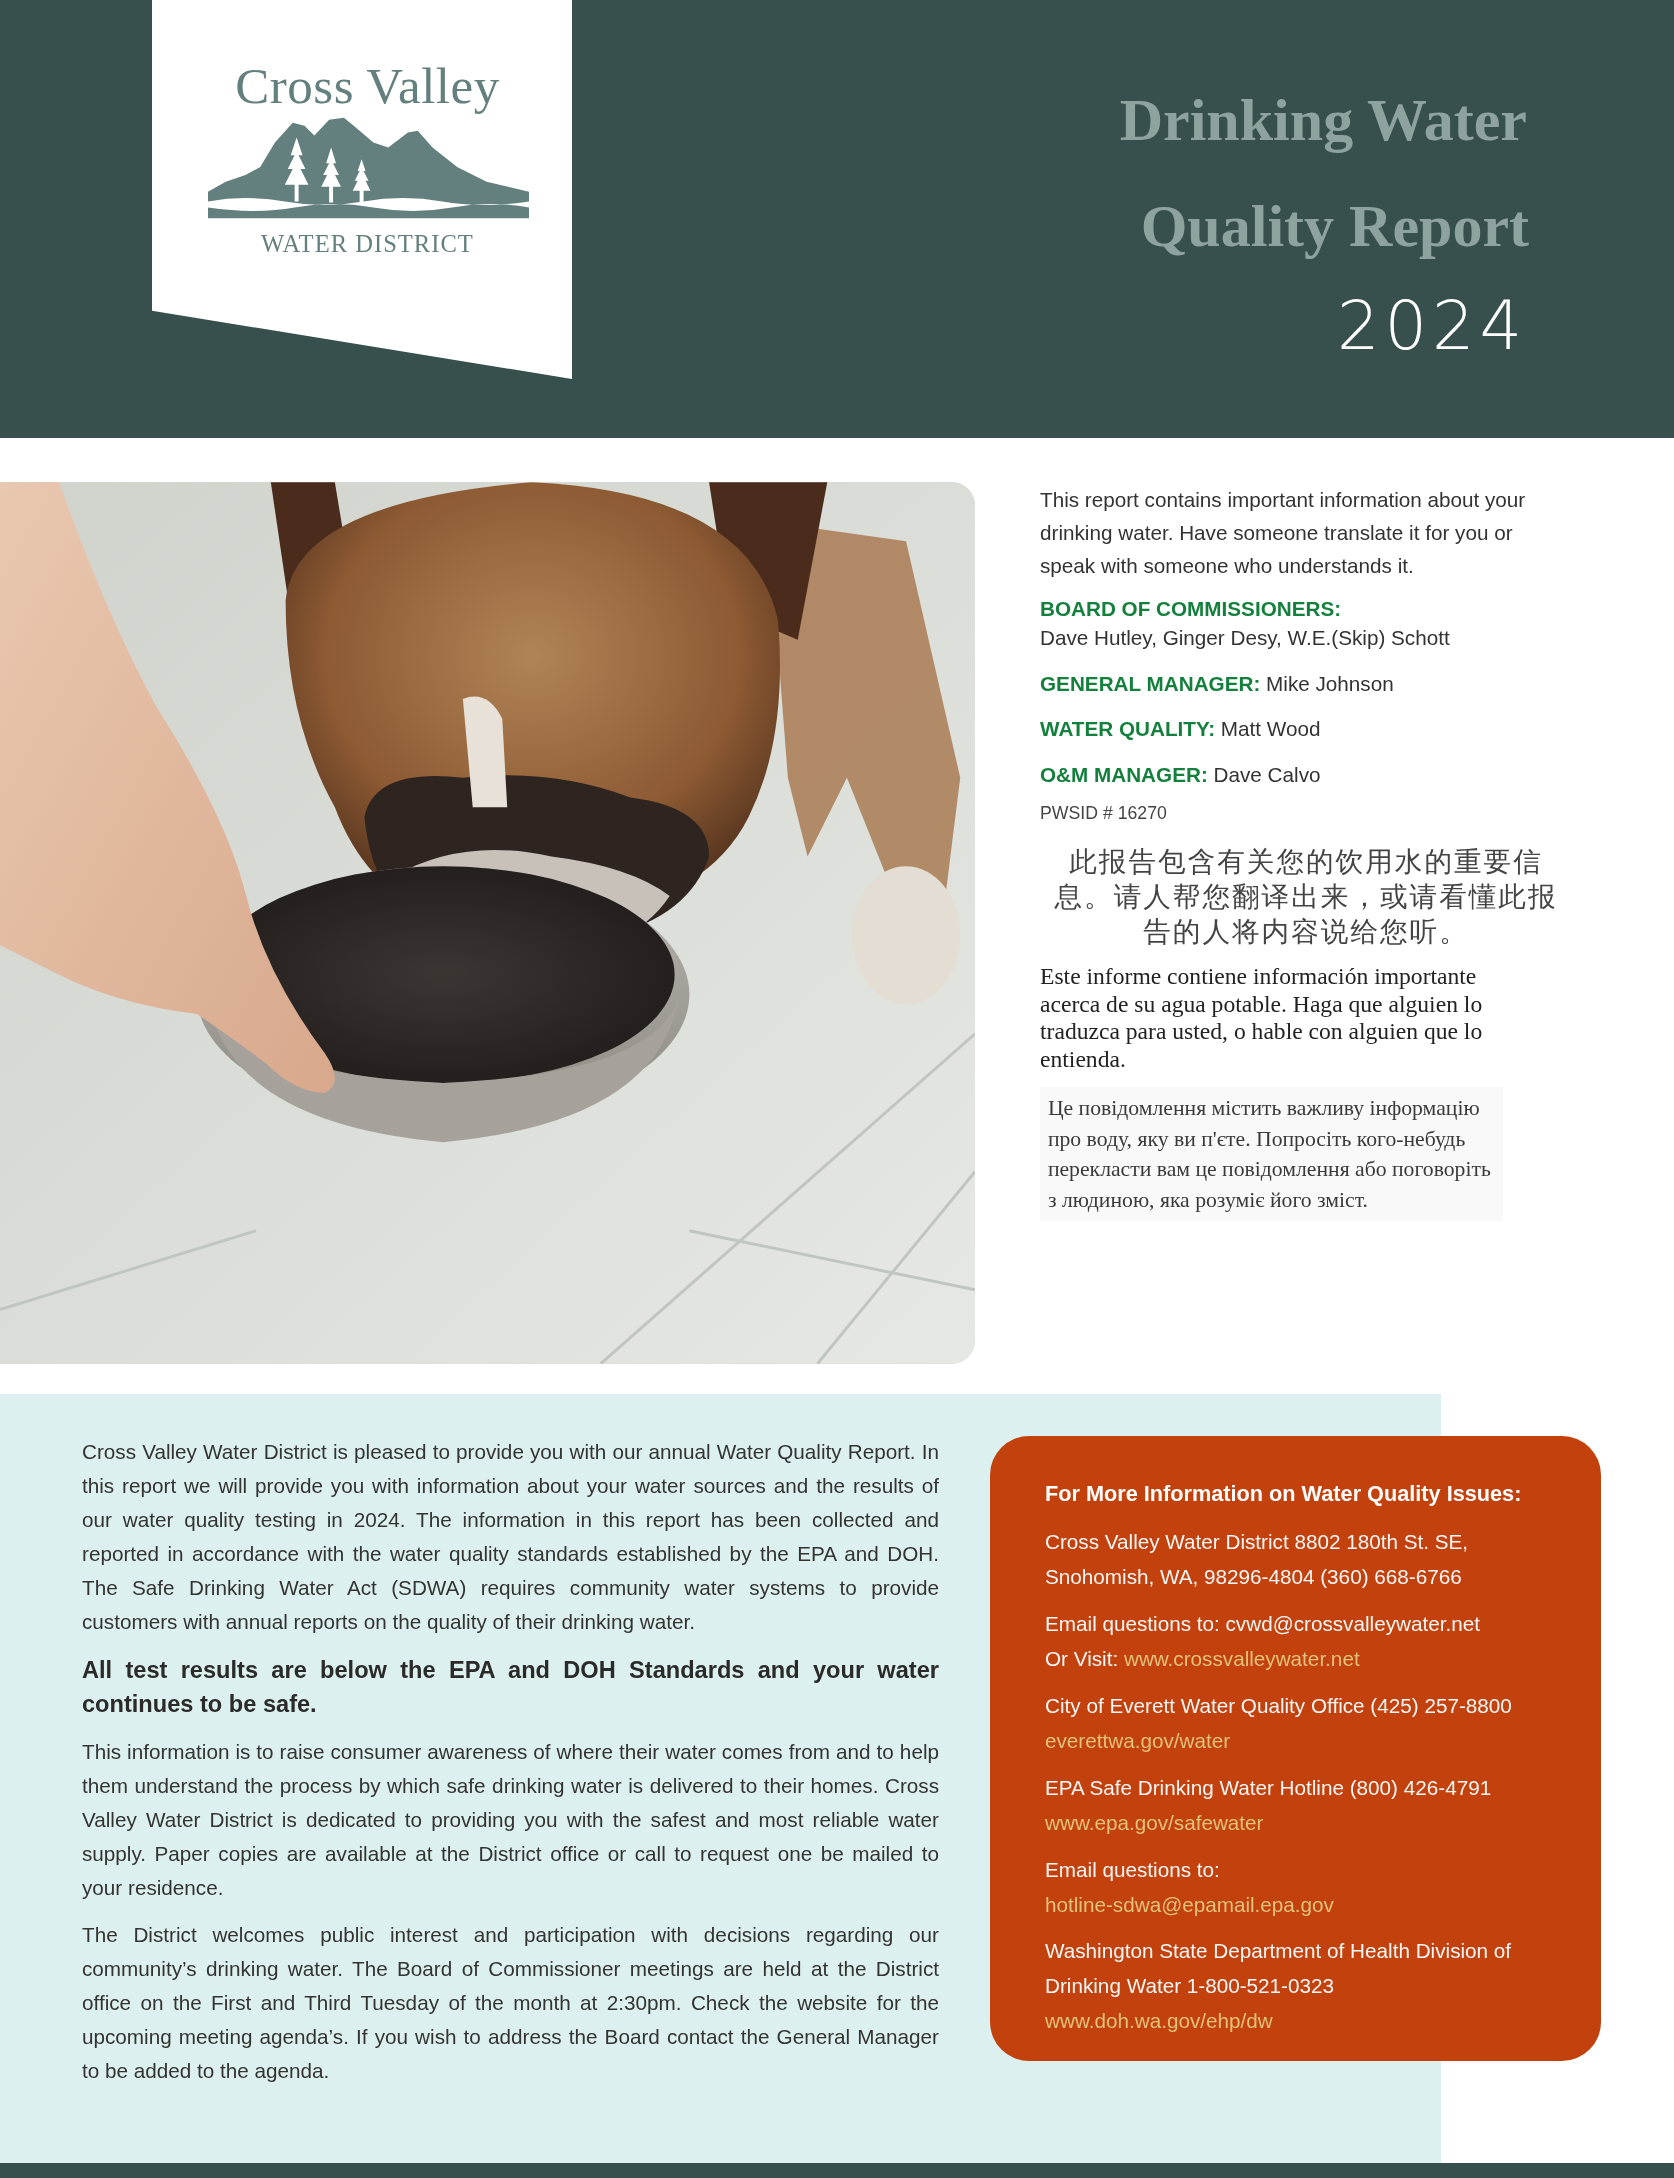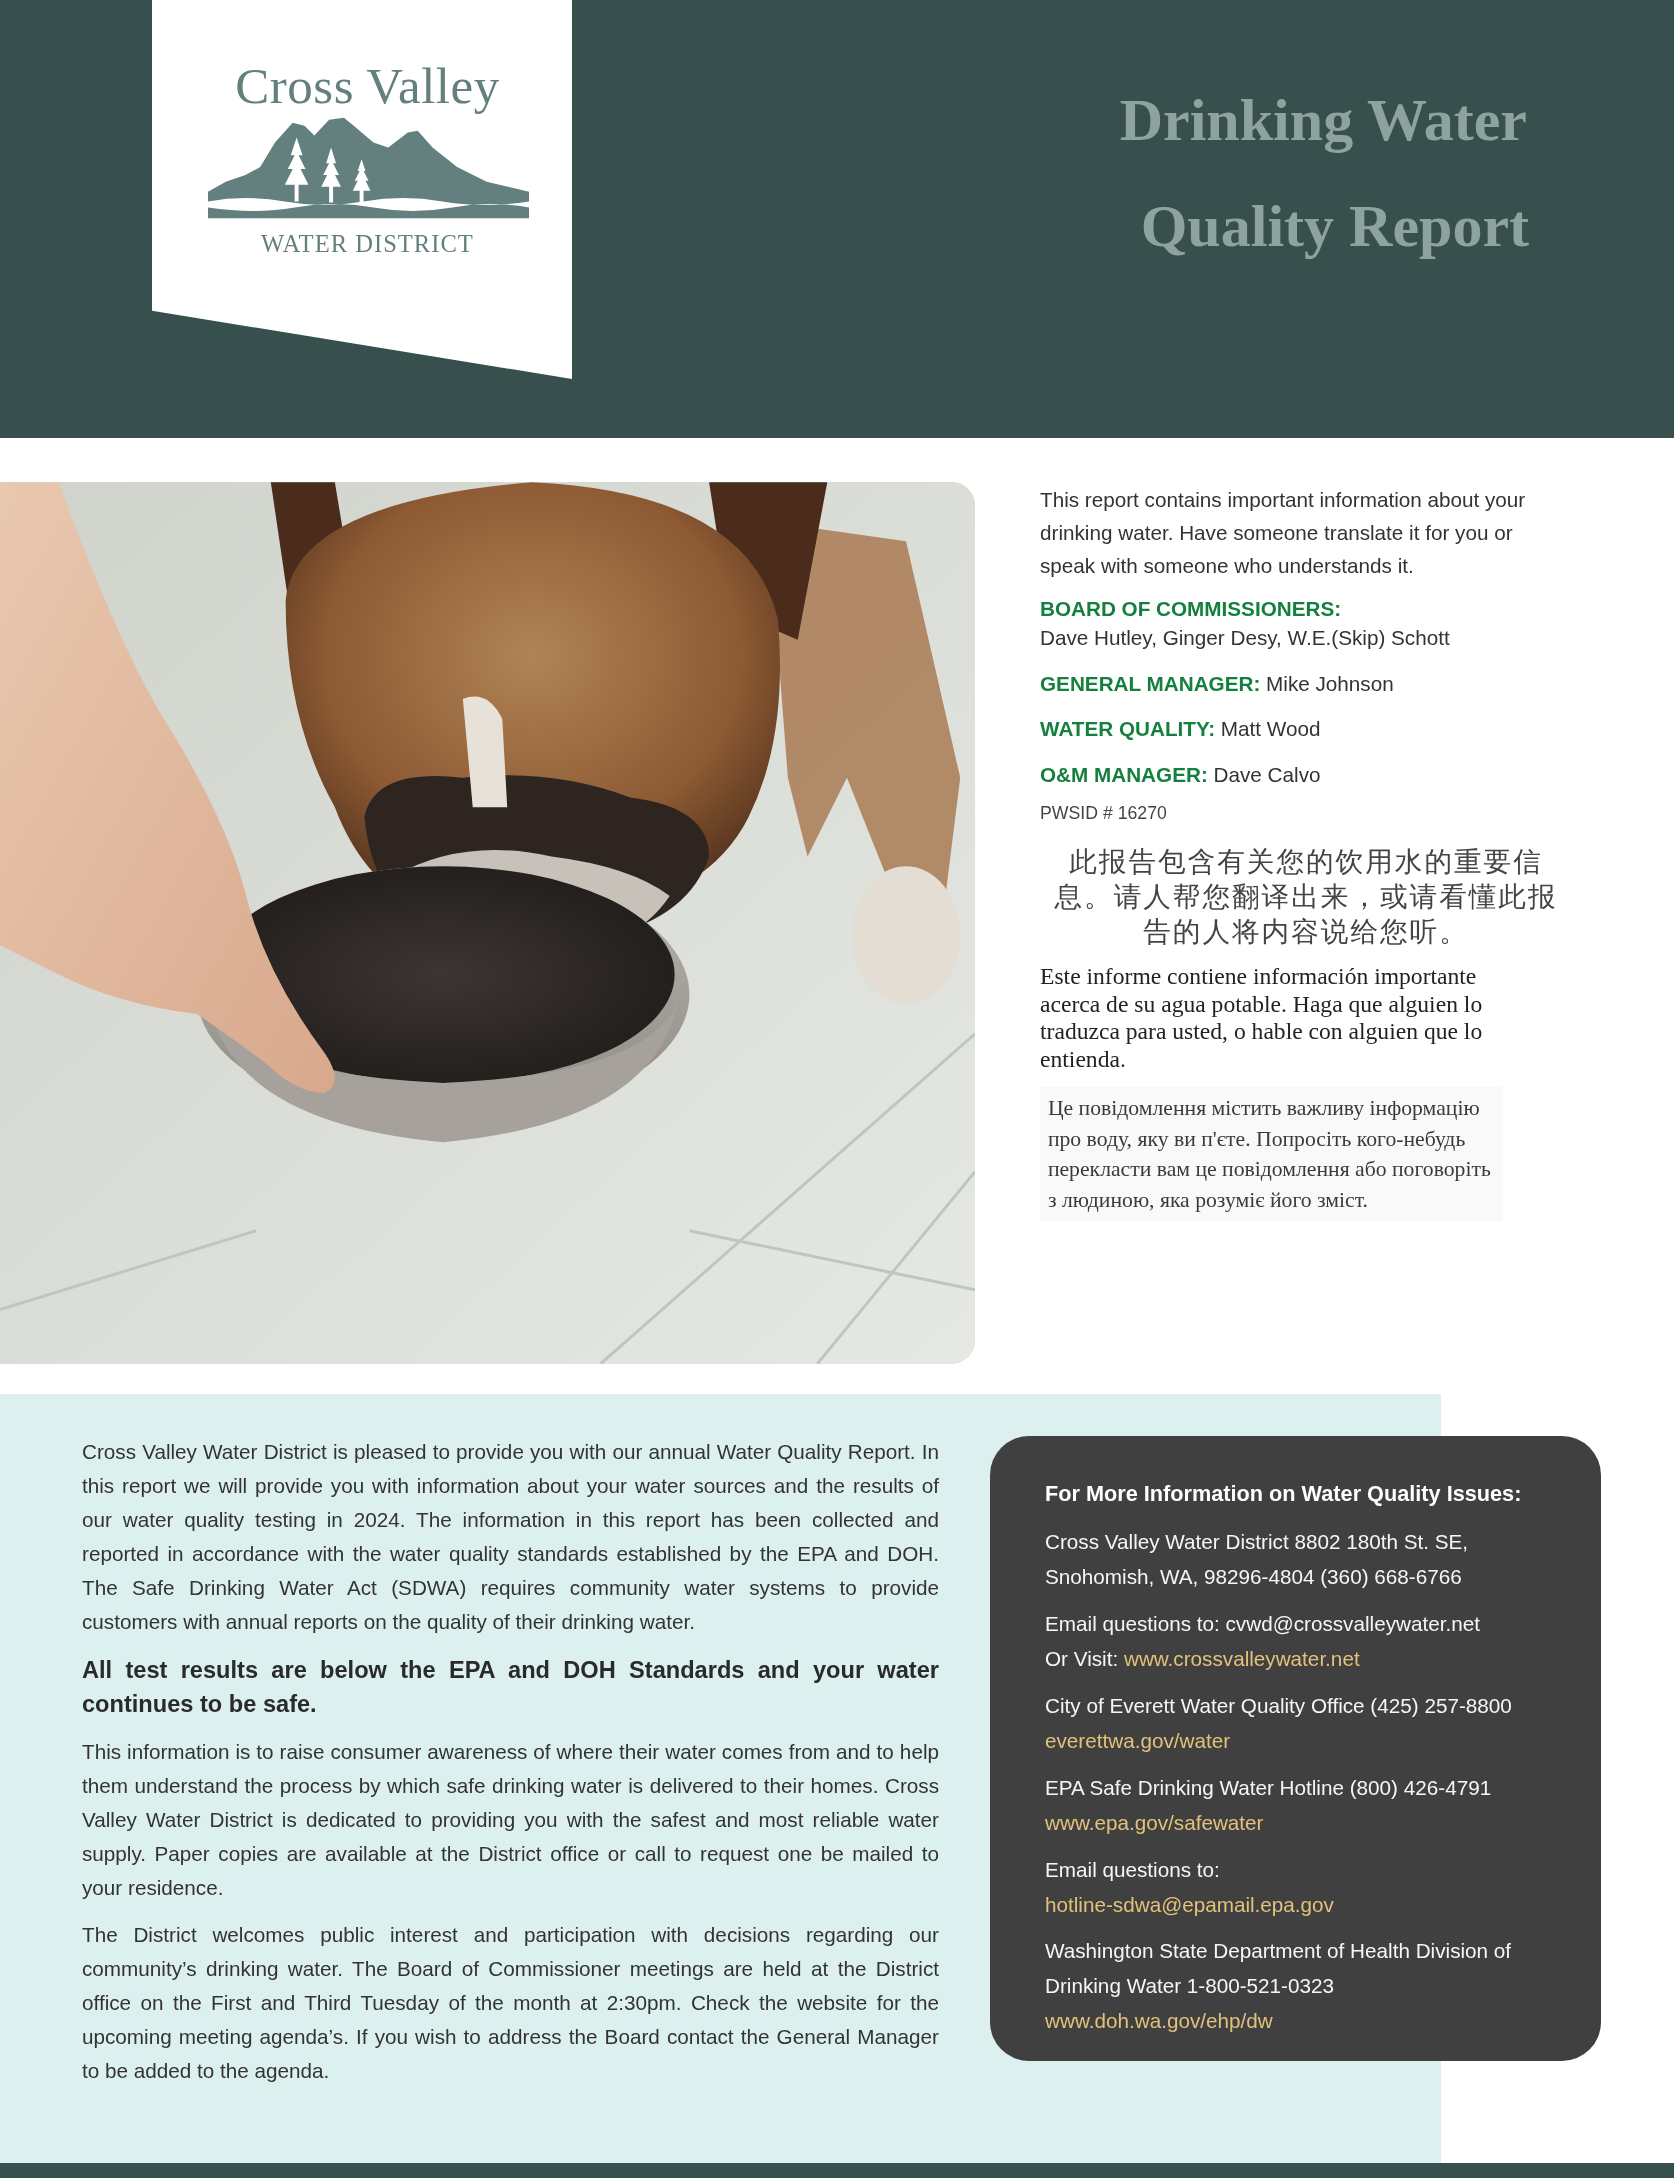--- a/index.html
+++ b/index.html
@@ -71,21 +71,21 @@
     }
     .body-copy {
       position: absolute; left: 82px; top: 41px; width: 857px;
       font-family: "Liberation Sans", sans-serif; color: #333;
     }
     .body-copy p { font-size: 20.7px; line-height: 34px; text-align: justify; margin-bottom: 13.8px; }
     .body-copy p.callout { font-size: 23.6px; line-height: 34px; font-weight: bold; color: #2a2a2a; }
 
     .contact-card {
       position: absolute; left: 990px; top: 42px; width: 611px; height: 625px;
-      background: #404040; border-radius: 39px;
+      background: #c2410c; border-radius: 39px;
       padding: 43px 55px 1px 55px; color: #ffffff;
     }
     .contact-title { font-size: 21.7px; font-weight: bold; line-height: 29.6px; margin-bottom: 15.8px; }
     .contact-item { font-size: 20.7px; line-height: 35px; margin-bottom: 11.8px; color: #f4f7f6; }
     .link { color: #e2c27a; }
 
     .footer-bar { position: absolute; left: 0; top: 2163px; width: 1675px; height: 14.8px; background: #37504d; }
   </style>
 </head>
 <body>
@@ -102,20 +102,21 @@
       <path d="M158 52 L162 64 L160 64 L165 74 L162 74 L167 84 L160 84 L160 96 L156 96 L156 84 L149 84 L154 74 L151 74 L156 64 L154 64 Z" fill="#ffffff"></path>
 
       <path d="M2 95 Q40 88 80 95 T160 95 T240 95 T328 95 L328 101 Q290 94 250 101 T170 101 T90 101 T2 101 Z" fill="#ffffff"></path>
     </svg>
     <div class="logo-subtitle">WATER DISTRICT</div>
   </div>
 
   <div class="title-block">
     <div class="title-line">Drinking Water</div>
     <div class="title-line second">Quality Report</div>
+    <div class="title-year">2024</div>
   </div>
 </div>
 
 <div class="photo">
   <svg width="975" height="882" viewBox="0 0 990 895">
     <defs>
       <linearGradient id="floor" x1="0" y1="0" x2="1" y2="1">
         <stop offset="0" stop-color="#cfd3cc"></stop>
         <stop offset="1" stop-color="#e6e9e3"></stop>
       </linearGradient>

